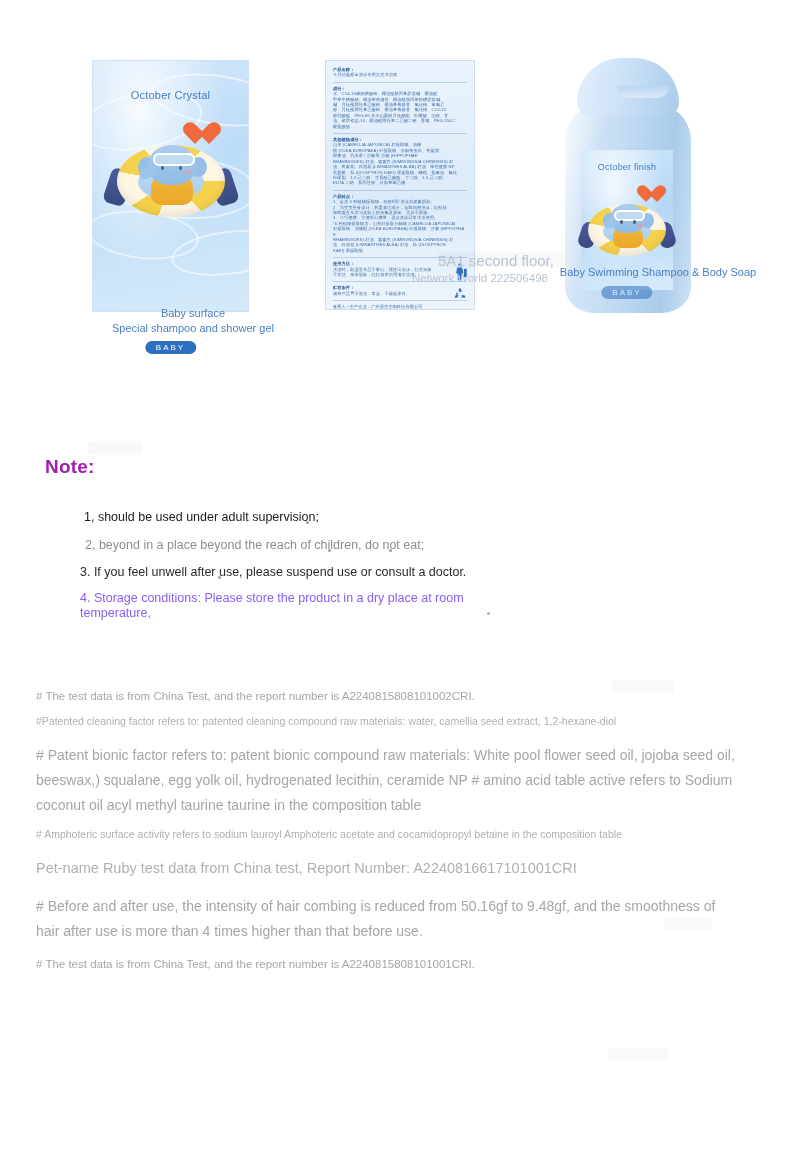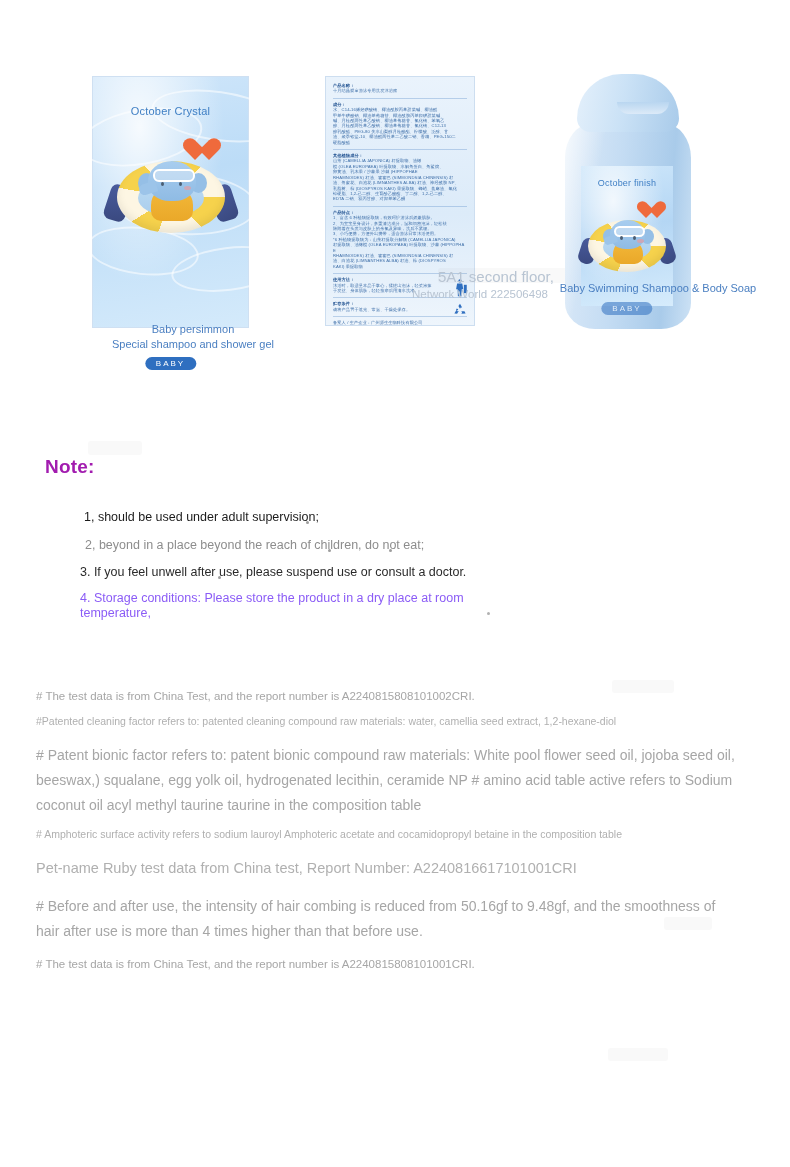--- a/index.html
+++ b/index.html
@@ -14,21 +14,21 @@
     position: relative;
     font-family: "Liberation Sans", sans-serif;
     overflow: hidden;
     -webkit-font-smoothing: antialiased;
   }
 
   
   .gallery {
     position: absolute;
     left: 0;
-    top: 16px;
+    top: 0;
     width: 790px;
     height: 400px;
     text-decoration: underline;
   }
 
   
   .carton-front {
     position: absolute;
     left: 92px;
     top: 60px;
@@ -346,21 +346,21 @@
       <div class="ele-body"></div>
       <div class="ele-head"></div>
       <div class="ele-trunk"></div>
       <div class="ele-goggle"></div>
       <div class="ele-eye-l"></div>
       <div class="ele-eye-r"></div>
       <div class="ele-cheek"></div>
     </div>
 
     <div class="product-caption">
-      <div>Baby persimmon</div>
+      <div>Baby surface</div>
       <div>Special shampoo and shower gel</div>
     </div>
     <div class="baby-badge">BABY</div>
   </div>
 
   <div class="carton-back">
     <div id="cn-panels">
         <div class="cn-block">
           <div class="cn-line head">产品名称：</div>
           <div class="cn-line">十月结晶婴童游泳专用洗发沐浴露</div>

